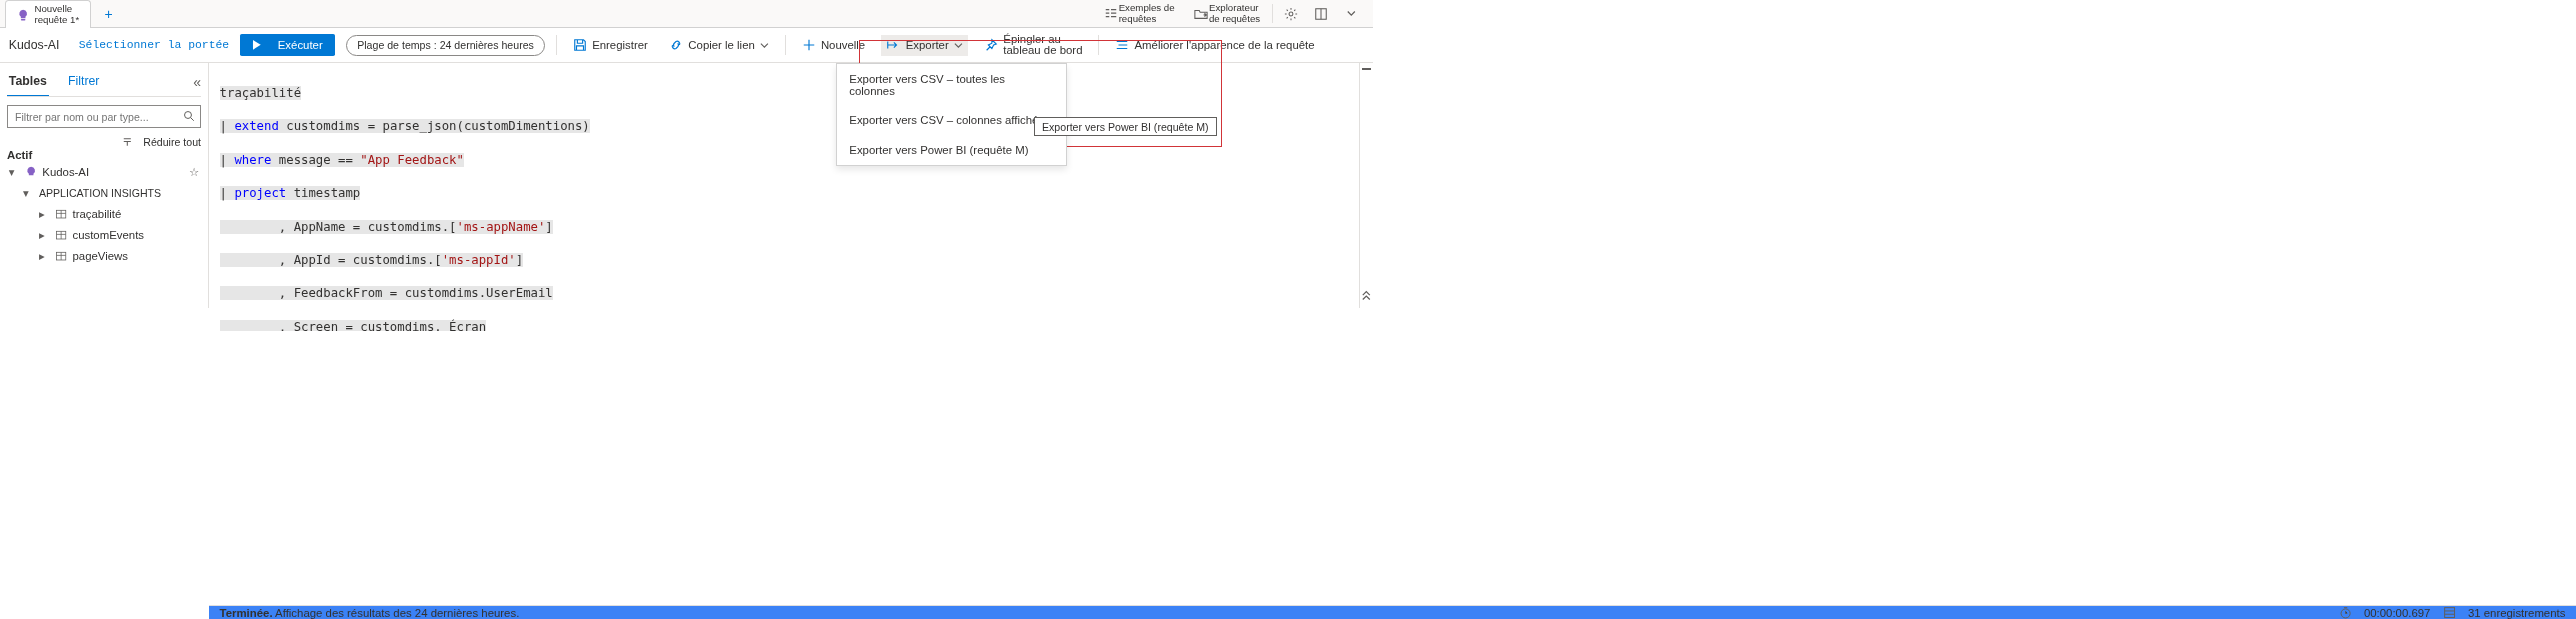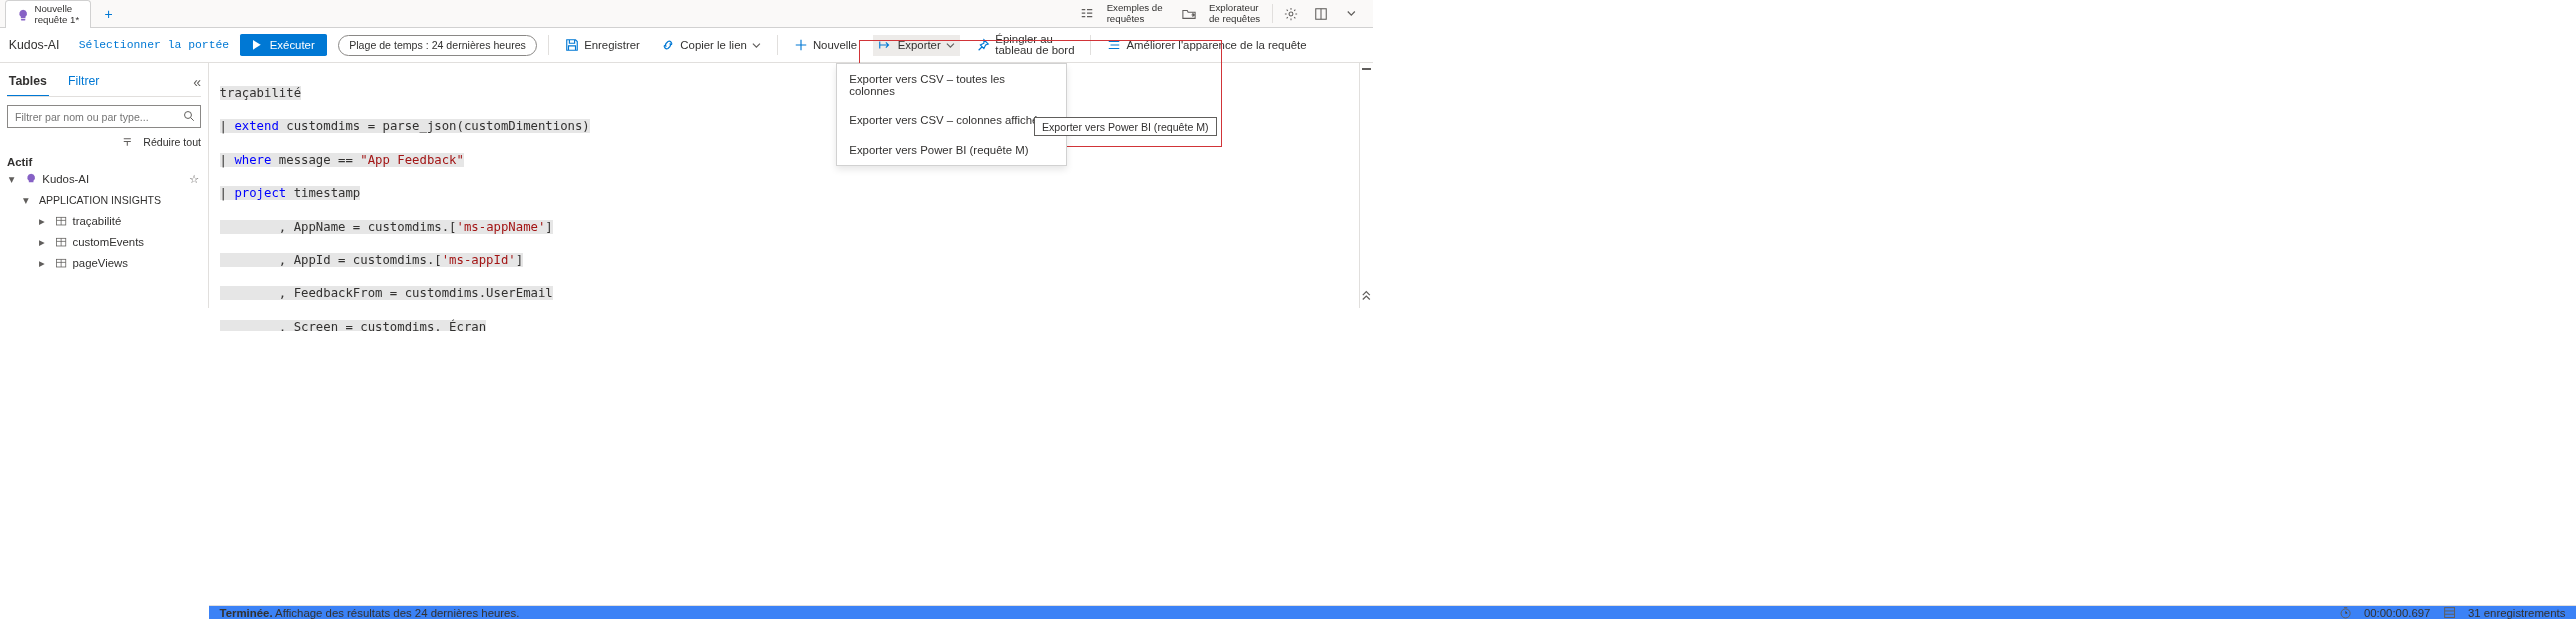--- a/index.html
+++ b/index.html
@@ -5,30 +5,30 @@
   * { box-sizing: border-box; margin: 0; padding: 0; }
   body { font-family: "Segoe UI", -apple-system, sans-serif; font-size: 11.4px; color: #323130; background: #fff; width: 1373px; height: 331px; overflow: hidden; }
   
   
   .tab-bar { display: flex; align-items: center; height: 28px; border-bottom: 0.9px solid #d1d1d1; background: #faf9f8; position: relative; }
   .query-tab { display: flex; align-items: center; height: 28px; padding: 0 10.6px; background: #fff; border: 0.9px solid #d1d1d1; border-bottom: none; border-top-left-radius: 3.5px; border-top-right-radius: 3.5px; gap: 5.3px; margin-left: 5.3px; margin-top: 1.8px; }
   .tab-icon-bulb { width: 12.3px; height: 12.3px; }
   .tab-title-wrap { display: flex; flex-direction: column; line-height: 10.6px; font-size: 9.7px; }
   .add-tab { width: 25px; height: 25px; display: flex; align-items: center; justify-content: center; color: #0078d4; font-size: 14px; margin-left: 5.3px; cursor: pointer; }
   .top-right { margin-left: auto; display: flex; align-items: center; gap: 5.3px; padding-right: 8.8px; }
-  .top-link { display: flex; align-items: center; gap: 13px; padding: 3.5px 7px; cursor: pointer; color: #323130; }
+  .top-link { display: flex; align-items: center; gap: 1px; padding: 3.5px 7px; cursor: pointer; color: #323130; }
   .top-link .ico { width: 14px; height: 14px; color: #605e5c; }
   .top-link-two { line-height: 10.6px; font-size: 9.7px; }
   .top-icon-btn { width: 25px; height: 25px; display:flex; align-items:center; justify-content:center; color:#605e5c; cursor:pointer; }
   
   
   .toolbar { display: flex; align-items: center; height: 35px; padding: 0 8.8px; border-bottom: 0.9px solid #e1dfdd; gap: 10.6px; position: relative; }
   .scope-name { font-size: 12.3px; color: #323130; padding-right: 8.8px; }
   .scope-link { color: #0078d4; font-size: 11.4px; cursor: pointer; font-family: Liberation Mono, monospace; }
-  .run-btn { background: #0078d4; color: #fff; border: none; border-radius: 1.8px; padding: 5.3px 12.3px; font-size: 11.4px; display: flex; align-items: center; gap: 8px; cursor: pointer; }
+  .run-btn { background: #0078d4; color: #fff; border: none; border-radius: 1.8px; padding: 5.3px 12.3px; font-size: 11.4px; display: flex; align-items: center; gap: 16px; cursor: pointer; }
   .time-pill { border: 0.9px solid #8a8886; border-radius: 10.6px; padding: 3.5px 10.6px; font-size: 10.6px; color: #323130; }
   .tool-sep { width: 0.9px; height: 19.4px; background: #e1dfdd; }
   .tool-btn { display: flex; align-items: center; gap: 5.3px; padding: 3.5px 5.3px; cursor: pointer; color: #323130; font-size: 11.4px; }
   .tool-btn .ico { width: 14px; height: 14px; color: #0078d4; }
   .tool-btn-two { line-height: 11.4px; }
   .redbox { position: absolute; border: 1.8px solid #d13438; pointer-events: none; }
   
   
   .export-menu { position: absolute; top: 63px; left: 836px; width: 231px; background: #fff; border: 0.9px solid #d1d1d1; box-shadow: 0 3.5px 7px rgba(0,0,0,0.1); z-index: 50; }
   .export-item { padding: 8.8px 12.3px; font-size: 11.4px; cursor: pointer; }
@@ -41,21 +41,21 @@
   .left-panel { width: 209px; border-right: 0.9px solid #e1dfdd; display: flex; flex-direction: column; padding: 5.3px 7px; }
   .left-tabs { display: flex; align-items: center; gap: 17.6px; border-bottom: 0.9px solid #e1dfdd; padding-bottom: 0; }
   .left-tab { padding: 5.3px 1.8px 7px; font-size: 12.3px; cursor: pointer; }
   .left-tab.active { font-weight: 600; border-bottom: 1.8px solid #0078d4; color: #323130; }
   .left-tab:not(.active) { color: #0078d4; }
   .collapse-ch { margin-left: auto; font-size: 14px; cursor: pointer; color: #605e5c; }
   .filter-wrap { margin-top: 8.8px; position: relative; }
   .filter-input { width: 100%; padding: 4.4px 25px 4.4px 7px; border: 0.9px solid #8a8886; font-size: 10.6px; }
   .filter-search-ico { position: absolute; right: 5.3px; top: 4.4px; width: 12.3px; height: 12.3px; color: #605e5c; }
   .collapse-all { margin-top: 8px; text-align: right; font-size: 10.6px; color: #323130; display:flex; align-items:center; justify-content:flex-end; gap:11px; cursor:pointer; }
-  .section-h { margin-top: 8px; font-weight: 600; font-size: 11.4px; }
+  .section-h { margin-top: 1px; font-weight: 600; font-size: 11.4px; }
   .tree-row { display: flex; align-items: center; gap: 5.3px; padding: 3.5px 1.8px; font-size: 11.4px; cursor: pointer; }
   .tree-row .tw { width: 10.6px; color: #605e5c; }
   .tree-bulb { width: 12.3px; height: 12.3px; }
   .tree-star { margin-left: auto; color: #605e5c; }
   .tree-child { padding-left: 16px; }
   .tree-gc { padding-left: 32px; }
   .tbl-ico { width: 12.3px; height: 12.3px; color: #605e5c; }
   
   
   .editor-wrap { flex: 1; position: relative; }

